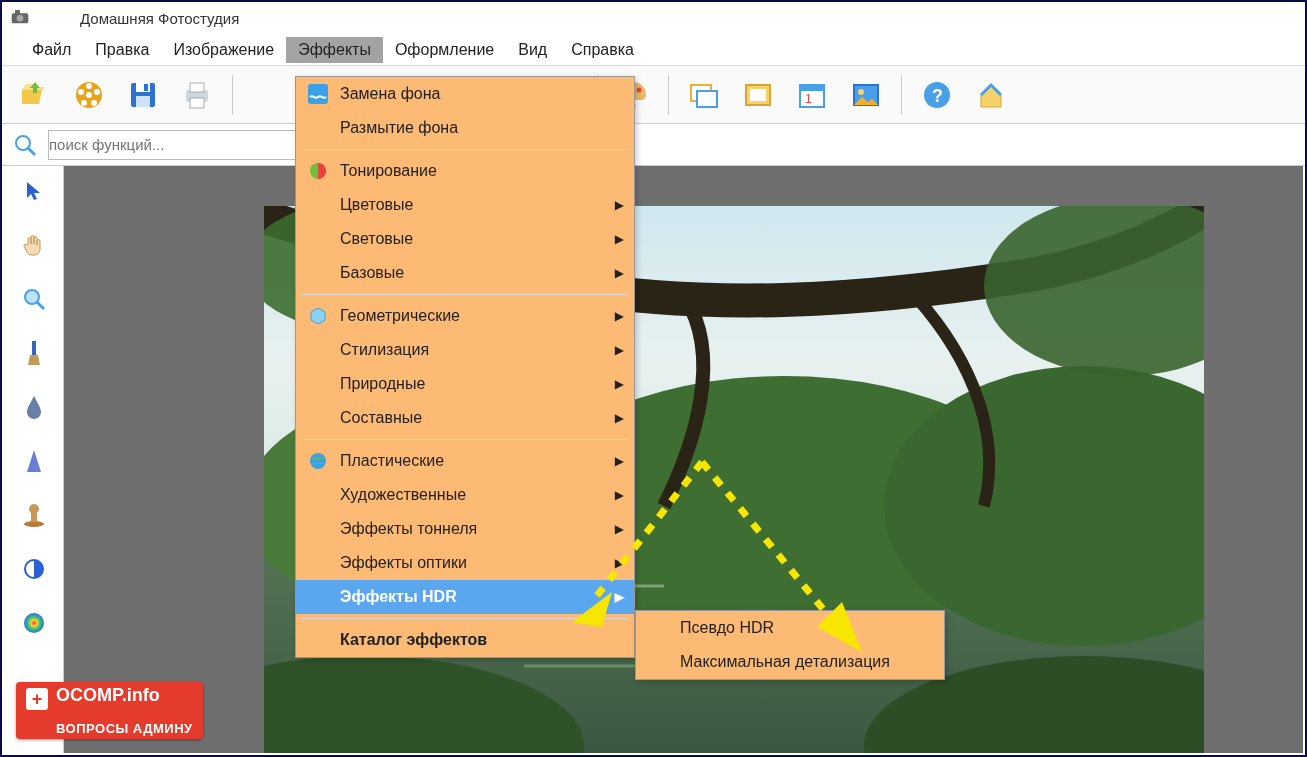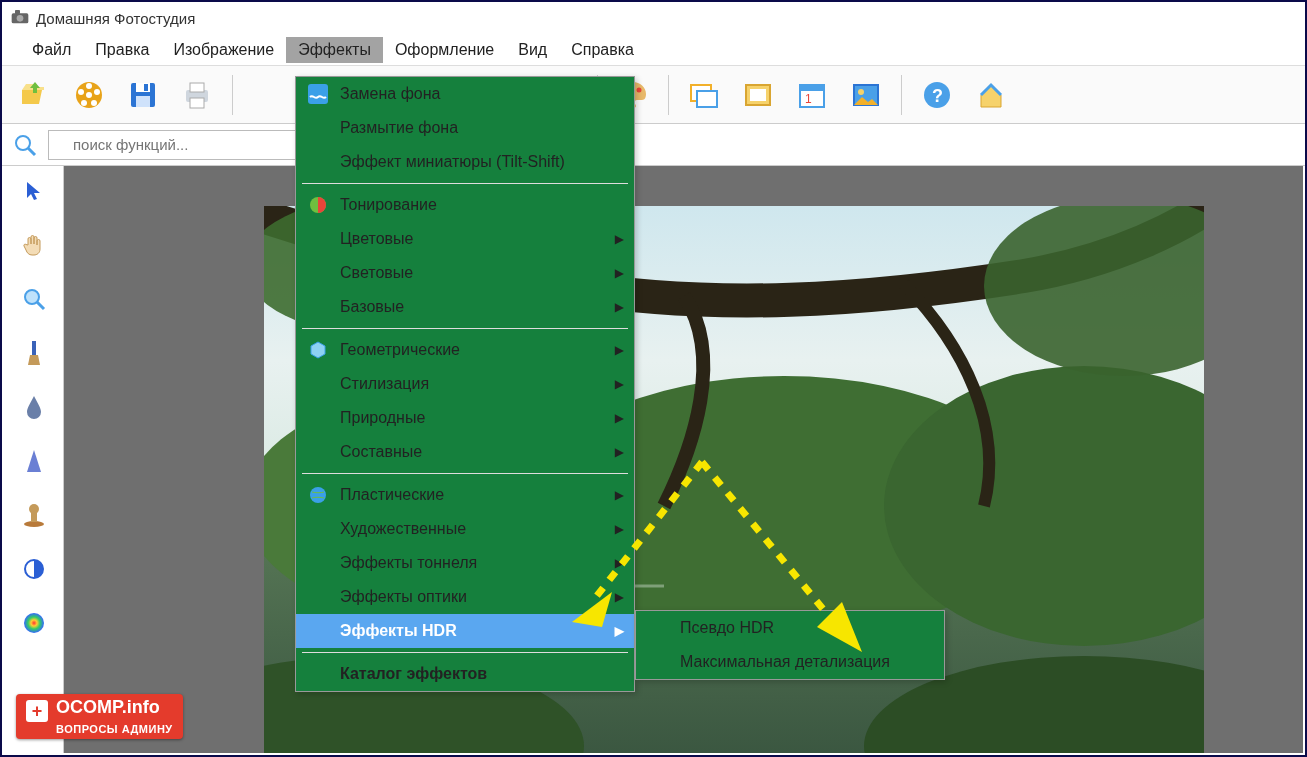--- a/index.html
+++ b/index.html
@@ -1,54 +1,54 @@
 <!DOCTYPE html>
 <html><head>
 <meta charset="utf-8">
 <style>
   * { box-sizing: border-box; margin: 0; padding: 0; font-family: "Segoe UI", Tahoma, sans-serif; }
   body { background: #fff; width: 1307px; height: 757px; overflow: hidden; position: relative; border: 2px solid #0a0a4a; }
   .titlebar { display: flex; align-items: center; height: 32px; padding: 4px 8px; background: #fff; }
   .titlebar .app-icon { width: 20px; height: 16px; margin-right: 6px; }
-  .titlebar .title { font-size: 15px; color: #333; }
+  .titlebar .title { font-size: 15px; color: #333; margin-left: 44px; }
 
   .menubar { display: flex; align-items: center; height: 32px; padding: 0 18px; font-size: 16px; color: #222; border-bottom: 1px solid #ddd; }
   .menubar .menu-item { padding: 4px 12px; cursor: default; }
   .menubar .menu-item.active { background: #a3a3a3; }
 
   .toolbar { display: flex; align-items: center; height: 58px; padding: 4px 10px; gap: 8px; border-bottom: 1px solid #ccc; background: #fafafa; }
   .toolbar .tool-btn { width: 46px; height: 46px; display: flex; align-items: center; justify-content: center; border-radius: 3px; }
   .toolbar .sep { width: 1px; height: 40px; background: #ccc; margin: 0 4px; }
 
   .searchbar { display: flex; align-items: center; height: 42px; padding: 4px 10px; gap: 10px; border-bottom: 1px solid #ccc; background: #fff; }
-  .searchbar input { flex: 0 0 auto; width: 260px; height: 30px; padding: 2px 24px; font-size: 15px; color: #555; border: 1px solid #bbb; }
+  .searchbar input { flex: 0 0 auto; width: 260px; height: 30px; padding: 2px 0; font-size: 15px; color: #555; border: 1px solid #bbb; }
   .search-icon { width: 26px; height: 26px; }
 
   .workspace { display: flex; position: absolute; top: 164px; left: 2px; right: 2px; bottom: 2px; }
   .left-tools { width: 60px; background: #fff; border-right: 1px solid #ccc; display: flex; flex-direction: column; align-items: center; padding-top: 8px; gap: 20px; }
   .left-tools .ltool { width: 34px; height: 34px; display:flex; align-items:center; justify-content:center; }
 
   .canvas { flex: 1; background: #6f6f6f; position: relative; overflow: hidden; }
   .photo { position: absolute; top: 40px; left: 200px; width: 940px; height: 555px; }
 
   
-  .dropdown { position: absolute; background: #15803d; border: 1px solid #999; box-shadow: 2px 2px 6px rgba(0,0,0,.2); }
+  .dropdown { position: absolute; background: #fdba74; border: 1px solid #999; box-shadow: 2px 2px 6px rgba(0,0,0,.2); }
   .dropdown .ditem { display: flex; align-items: center; height: 34px; padding: 0 22px 0 44px; font-size: 16px; color: #222; white-space: nowrap; position: relative; cursor: default; }
   .dropdown .ditem.bold { font-weight: 700; }
   .dropdown .ditem.hi { background: #5aa7f0; color: #fff; font-weight: bold; }
   .dropdown .dsep { height: 1px; background: #ddd; margin: 4px 6px; }
   .dropdown .ditem .arrow { position: absolute; right: 10px; font-size: 12px; }
   .dropdown .ditem .micon { position: absolute; left: 12px; width: 20px; height: 20px; }
 
   .dd-effects { top: 74px; left: 293px; width: 340px; }
   .dd-hdr { top: 608px; left: 633px; width: 310px; }
 
   
   .badge { position: absolute; left: 14px; bottom: 16px; background: #e43b2c; color: #fff; border-radius: 4px; padding: 4px 10px 4px 40px; font-weight: 700; font-size: 18px; line-height: 1; box-shadow: 0 1px 3px rgba(0,0,0,.4); }
-  .badge .sub { display:block; font-size: 11px; font-weight: 600; letter-spacing: .5px; margin-top:8px;}
+  .badge .sub { display:block; font-size: 13px; font-weight: 600; letter-spacing: .5px; margin-top:18px;}
   .badge .plus { position: absolute; left: 10px; top: 6px; width: 22px; height: 22px; background: #fff; color: #e43b2c; border-radius: 3px; display:flex; align-items:center; justify-content:center; font-weight:900;}
 
   
   .arrow-svg { position: absolute; pointer-events: none; }
 </style>
 </head>
 <body>
 
 <div class="titlebar">
   <span class="app-icon">
@@ -272,23 +272,20 @@
   <div class="ditem">
     <span class="micon"><svg viewBox="0 0 20 20">
           <rect width="20" height="20" rx="3" fill="#3aa0e8"></rect>
           <path d="M2 13c3-3 5 3 8 0s5 3 8 0" stroke="#fff" stroke-width="2" fill="none"></path>
         </svg></span>
     <span>Замена фона</span>
   </div>
   <div class="ditem">
       <span>Размытие фона</span>
     </div>
-  <div class="ditem">
-      <span>Эффект миниатюры (Tilt-Shift)</span>
-    </div>
   <div class="dsep"></div>
   <div class="ditem">
     <span class="micon"><svg viewBox="0 0 20 20">
           <circle cx="10" cy="10" r="8" fill="#6fbf3f"></circle>
           <path d="M10 2a8 8 0 010 16z" fill="#e8453a"></path>
         </svg></span>
     <span>Тонирование</span>
   </div>
   <div class="ditem">
       <span>Цветовые</span>

